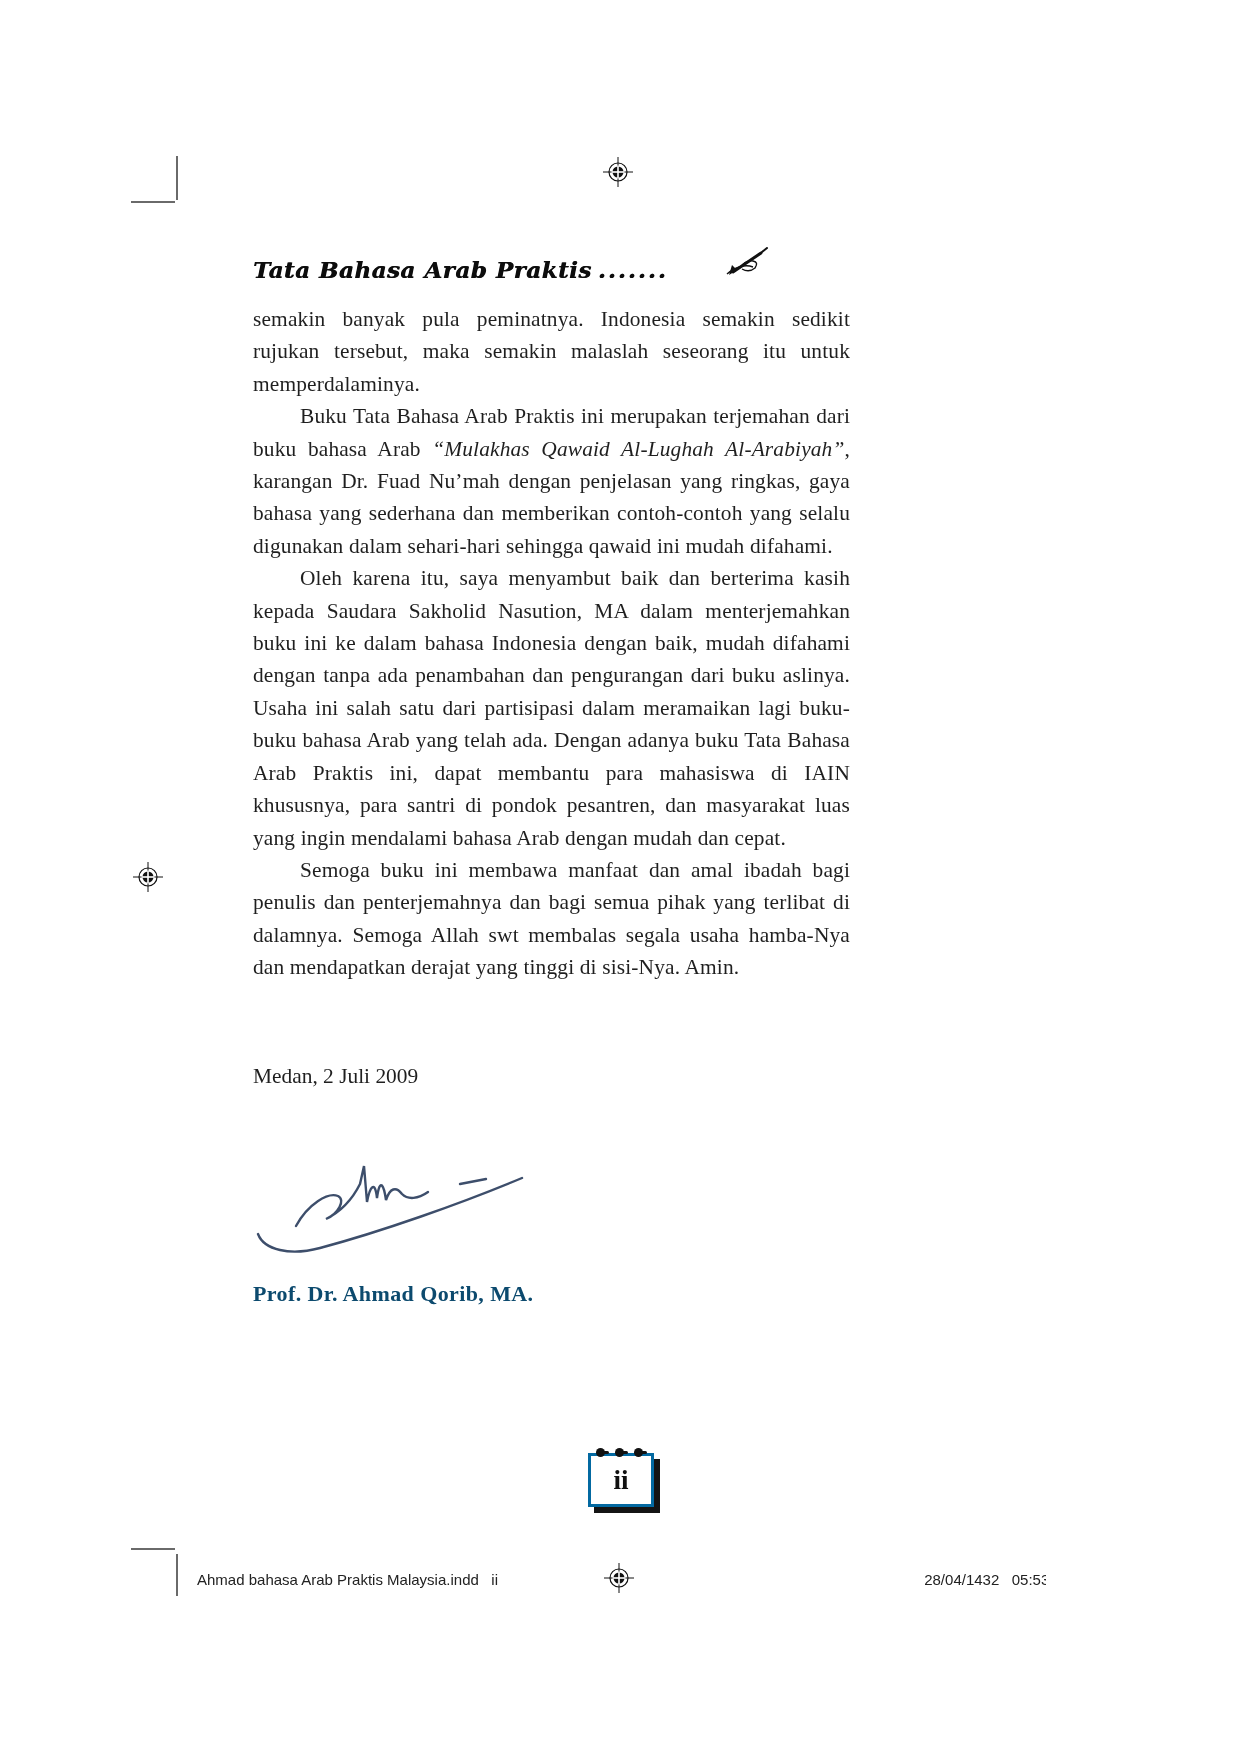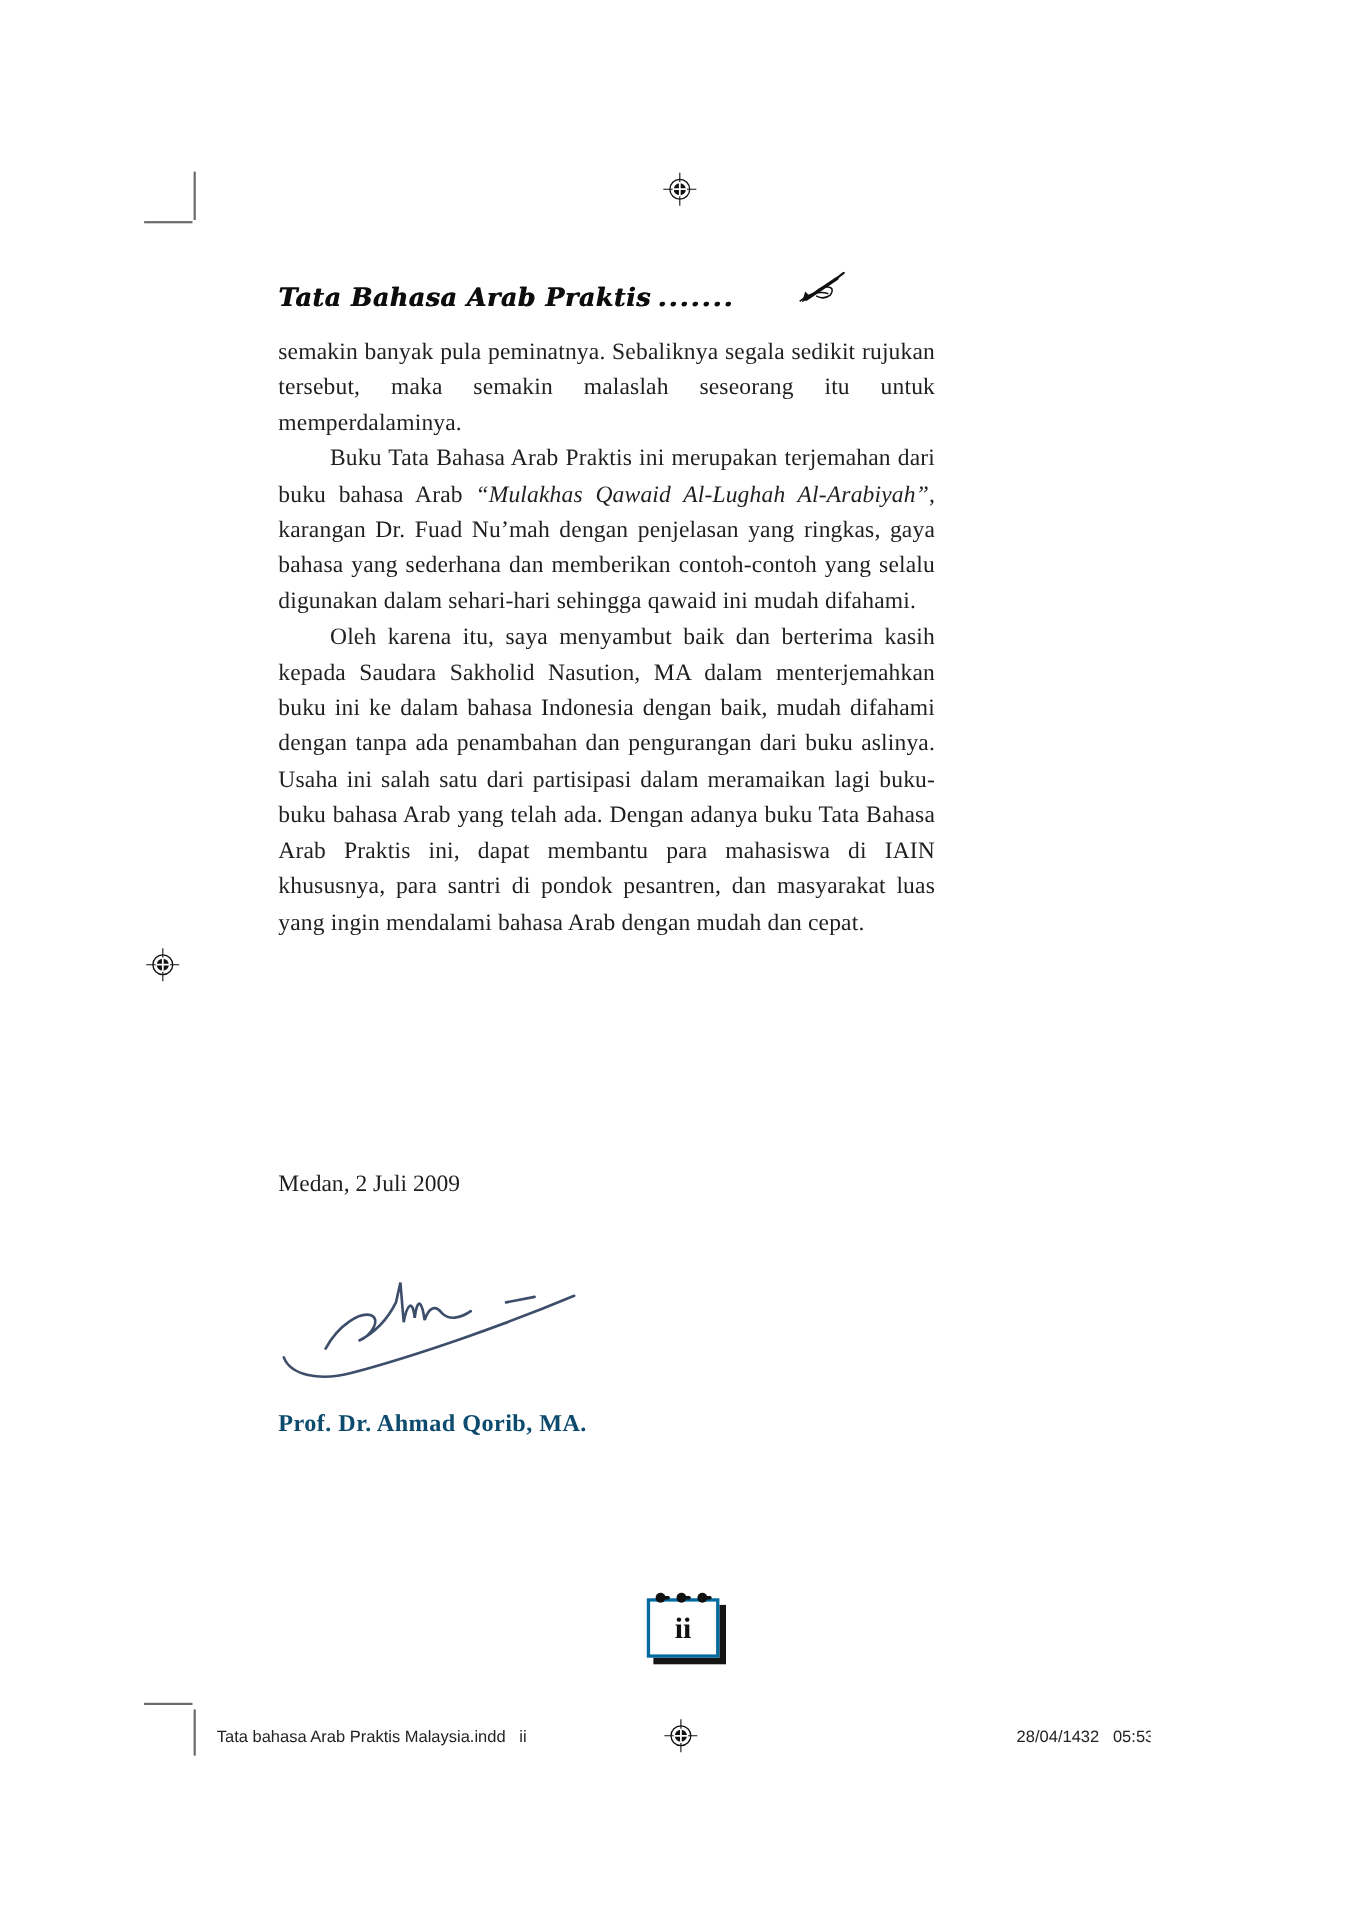--- a/index.html
+++ b/index.html
@@ -149,23 +149,24 @@
         <path d="M4 27 C12 20 22 17 30 20" fill="none" stroke="#111" stroke-width="1.4"></path>
         <path d="M17 21 q5 -8 13 -7 q6 1 2 7 q-6 5 -13 1" fill="none" stroke="#111" stroke-width="1.4"></path>
         <path d="M10 25 L38 6" stroke="#111" stroke-width="3" stroke-linecap="round"></path>
         <path d="M39 5 L44 1" stroke="#111" stroke-width="2" stroke-linecap="round"></path>
         <path d="M6 28 L14 23 L9 18 Z" fill="#111"></path>
       </svg>
     </span>
   </div>
 
   <div class="body-text">
-    <p class="no-indent">semakin banyak pula peminatnya. Sebaliknya segala sedikit rujukan tersebut, maka semakin malaslah seseorang itu untuk memperdalaminya.</p>
+    <p class="no-indent">semakin banyak pula peminatnya. Indonesia semakin sedikit rujukan tersebut, maka semakin malaslah seseorang itu untuk memperdalaminya.</p>
     <p><span>Buku Tata Bahasa Arab Praktis ini merupakan terjemahan dari buku bahasa Arab </span><span class="italic">“Mulakhas Qawaid Al-Lughah Al-Arabiyah”</span><span>, karangan Dr. Fuad Nu’mah dengan penjelasan yang ringkas, gaya bahasa yang sederhana dan memberikan contoh-contoh yang selalu digunakan dalam sehari-hari sehingga qawaid ini mudah difahami.</span></p>
     <p>Oleh karena itu, saya menyambut baik dan berterima kasih kepada Saudara Sakholid Nasution, MA dalam menterjemahkan buku ini ke dalam bahasa Indonesia dengan baik, mudah difahami dengan tanpa ada penambahan dan pengurangan dari buku aslinya. Usaha ini salah satu dari partisipasi dalam meramaikan lagi buku-buku bahasa Arab yang telah ada.  Dengan adanya buku Tata Bahasa Arab Praktis ini, dapat membantu para mahasiswa di IAIN khususnya, para santri di pondok pesantren, dan masyarakat luas yang ingin mendalami bahasa Arab dengan mudah dan cepat.</p>
+    <p>Semoga buku ini membawa manfaat dan amal ibadah bagi penulis dan penterjemahnya dan bagi semua pihak yang terlibat di dalamnya. Semoga Allah swt membalas segala usaha hamba-Nya dan mendapatkan derajat yang tinggi di sisi-Nya. Amin.</p>
   </div>
 
   <div class="dateline">Medan, 2 Juli 2009</div>
 
   <div class="signature-wrap">
     <svg width="290" height="105" viewBox="0 0 290 105">
       <g fill="none" stroke="#3d4e6b" stroke-width="2.4" stroke-linecap="round">
         <path d="M8 72 C 14 88, 40 94, 70 86 C 130 70, 210 42, 272 16"></path>
         <path d="M46 64 C 58 42, 78 30, 88 34 C 96 38, 88 52, 76 57 C 94 48, 104 34, 110 22 L 114 4 L 117 40 C 120 24, 125 18, 127 36 C 130 14, 134 24, 136 38 C 140 26, 146 24, 152 32 C 158 38, 168 37, 178 30"></path>
         <path d="M210 22 L 236 17"></path>
@@ -175,16 +176,16 @@
 
   <div class="signatory">Prof. Dr. Ahmad Qorib, MA.</div>
 
   <div class="page-badge">
     <span class="ring r1"></span>
     <span class="ring r2"></span>
     <span class="ring r3"></span>
     <span>ii</span>
   </div>
 
-  <div class="footer-left">Tata bahasa Arab Praktis Malaysia.indd   ii</div>
+  <div class="footer-left">Ahmad bahasa Arab Praktis Malaysia.indd   ii</div>
   <div class="footer-right">28/04/1432   05:53:27 AM</div>
 
 </div>
 
 </body></html>

